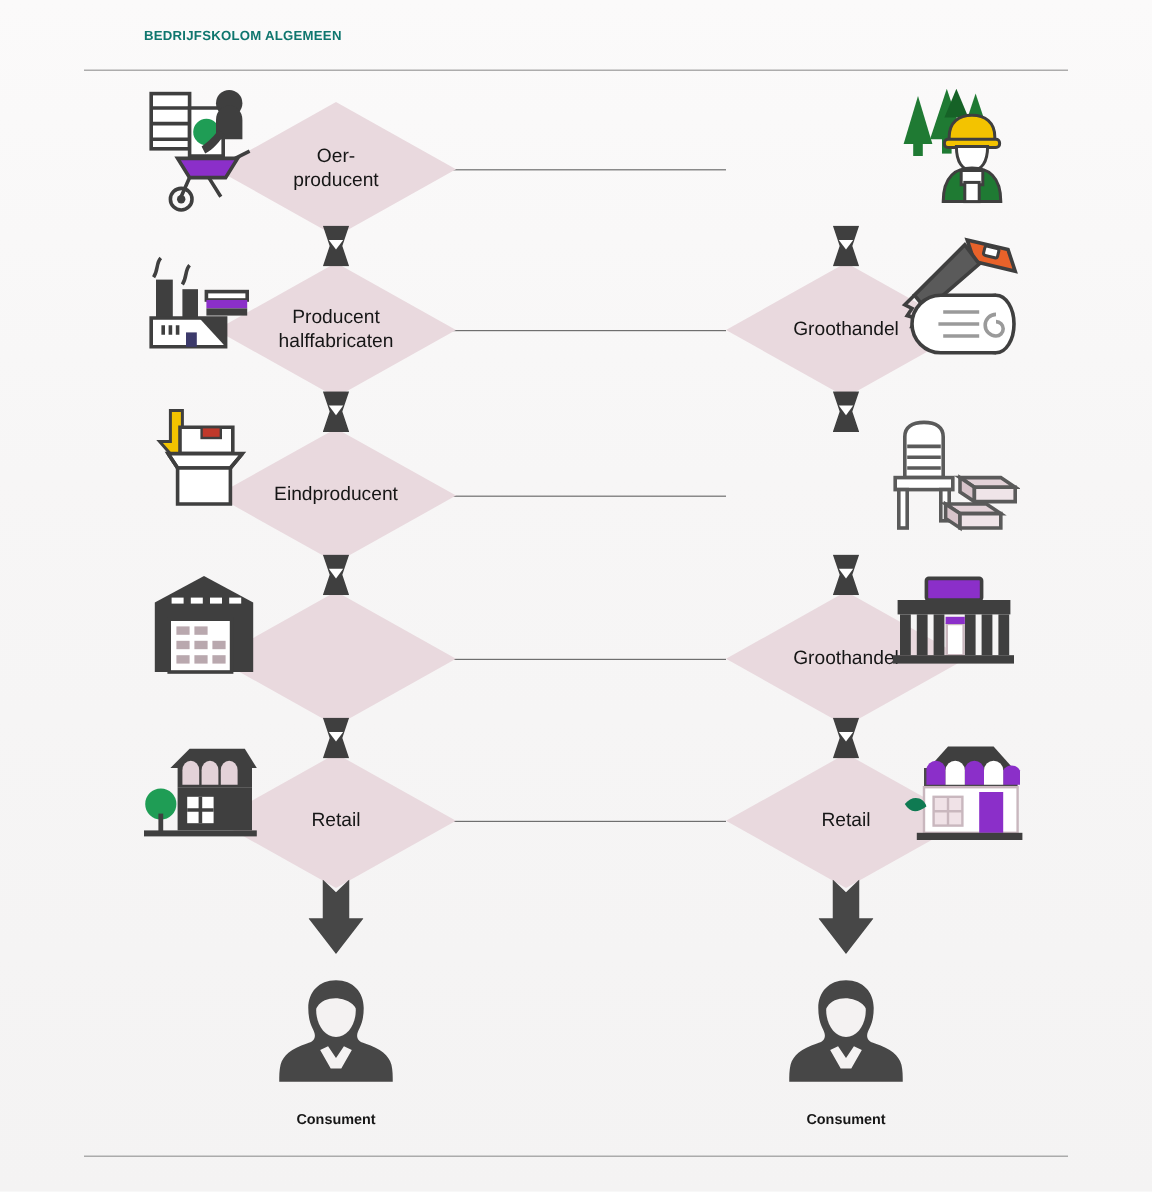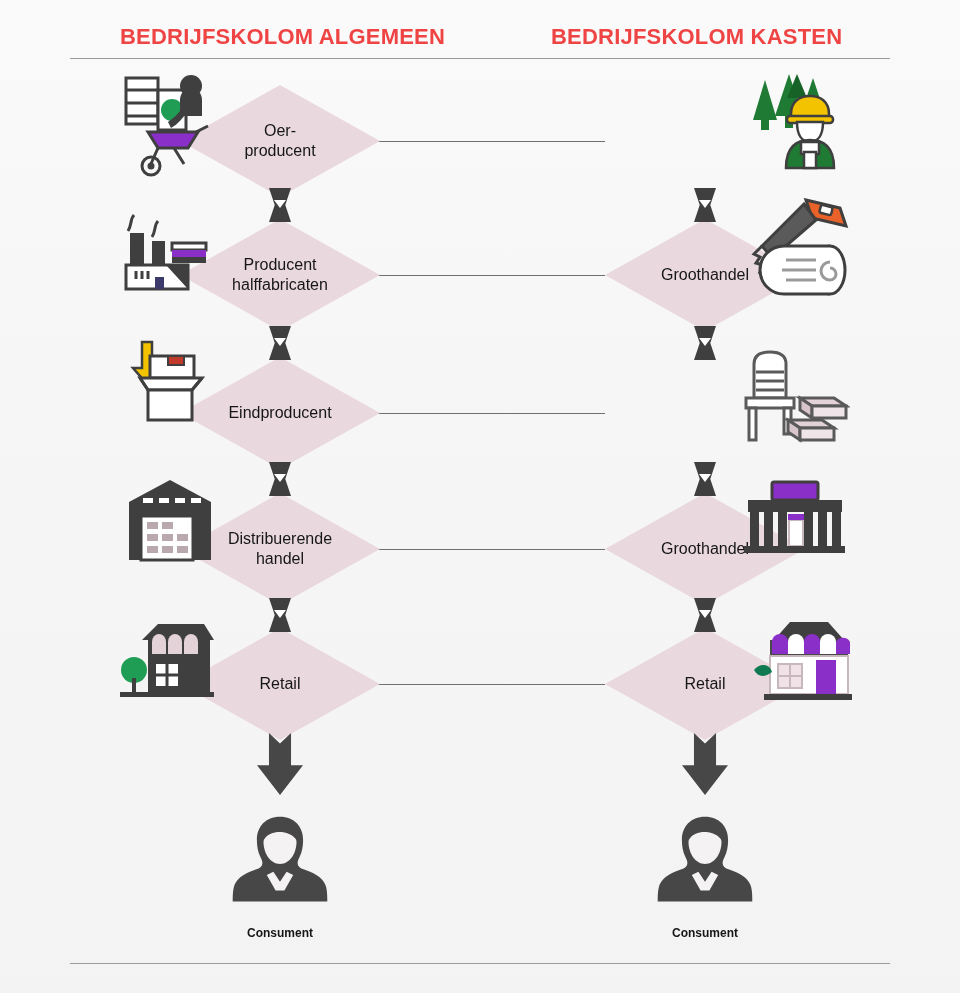--- a/index.html
+++ b/index.html
@@ -19,24 +19,24 @@
   .canvas {
     position: absolute;
     left: 0; top: 0;
     width: 960px; height: 993px;
   }
 
   
   .col-header {
     position: absolute;
     top: 24px;
-    font-size: 22px;
+    font-size: 11px;
     font-weight: bold;
     letter-spacing: 0.2px;
-    color: #ef4444;
+    color: #0f766e;
     white-space: nowrap;
   }
   .col-header.left  { left: 120px; }
   .col-header.right { left: 551px; }
 
   
   .rule {
     position: absolute;
     left: 70px;
     width: 820px;
@@ -136,21 +136,20 @@
   
   .icon { position: absolute; z-index: 5; }
   svg { display:block; }
 </style>
 </head>
 <body>
 
 <div class="canvas">
 
   <div class="col-header left">BEDRIJFSKOLOM ALGEMEEN</div>
-  <div class="col-header right">BEDRIJFSKOLOM KASTEN</div>
 
   <div class="rule top"></div>
   <div class="rule bottom"></div>
 
   <div class="stage">
 
     <div class="link-line" style="top:141px;"></div>
     <div class="link-line" style="top:275px;"></div>
     <div class="link-line" style="top:413px;"></div>
     <div class="link-line" style="top:549px;"></div>
@@ -165,22 +164,20 @@
       <div class="diamond"></div>
       <div class="label">Producent
 halffabricaten</div>
     </div>
     <div class="node" style="left:180px; top:357px;align-items:center;">
       <div class="diamond"></div>
       <div class="label">Eindproducent</div>
     </div>
     <div class="node" style="left:180px; top:493px;">
       <div class="diamond"></div>
-      <div class="label">Distribuerende
-handel</div>
     </div>
     <div class="node" style="left:180px; top:628px;">
       <div class="diamond"></div>
       <div class="label">Retail</div>
     </div>
 
     <div class="node" style="left:605px; top:219px;">
       <div class="diamond"></div>
       <div class="label">Groothandel</div>
     </div>

